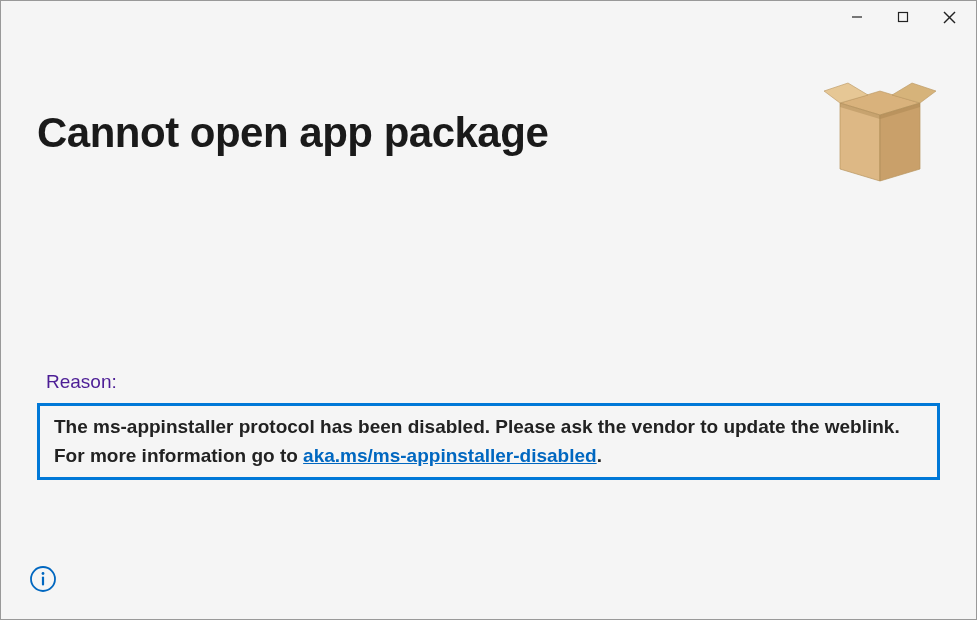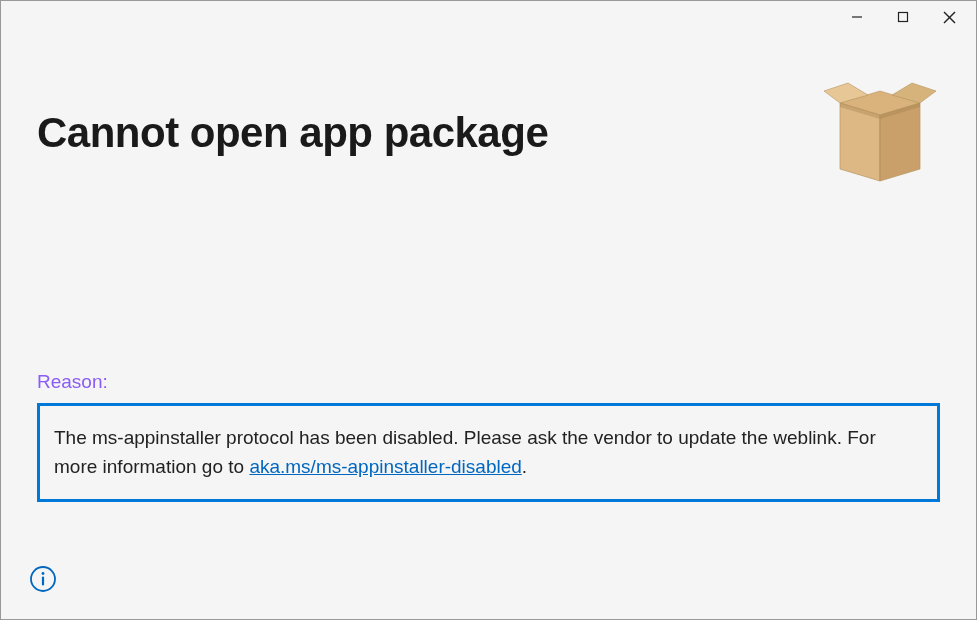--- a/index.html
+++ b/index.html
@@ -51,30 +51,32 @@
       flex-shrink: 0;
     }
     .reason-section {
       position: absolute;
       left: 36px;
       right: 36px;
       top: 370px;
     }
     .reason-label {
       font-size: 19px;
-      color: #8b5cf6;
+      color: #4c1d95;
       margin-bottom: 10px;
       font-weight: 400;
+      margin-left: 9px;
     }
     .reason-box {
       border: 3px solid #0078d7;
-      padding: 18px 14px;
+      padding: 7px 14px;
       font-size: 19px;
       line-height: 1.5;
       color: #222;
+      font-weight: bold;
     }
     .reason-box a {
       color: #0067c0;
       text-decoration: underline;
     }
     .info-icon {
       position: absolute;
       left: 28px;
       bottom: 26px;
       width: 28px;

